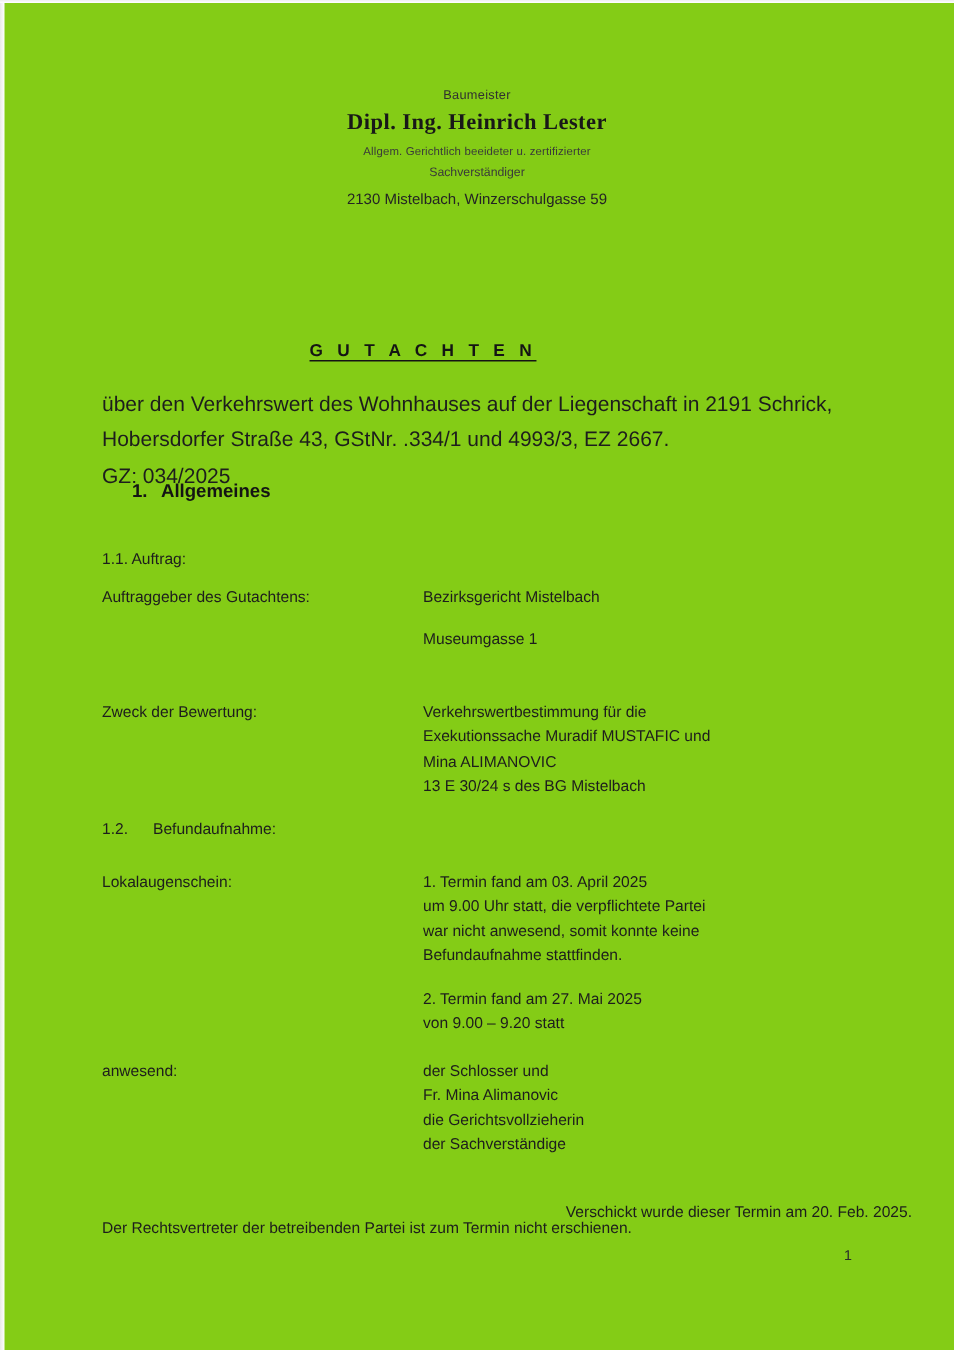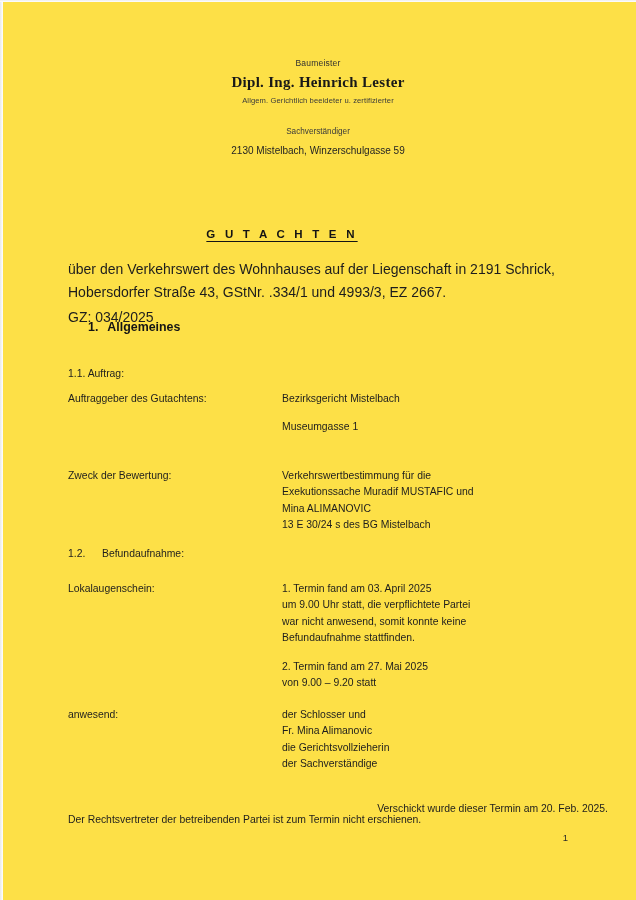--- a/index.html
+++ b/index.html
@@ -4,21 +4,21 @@
 <style>
   html, body {
     margin: 0;
     padding: 0;
     background: #ffffff;
   }
   .page {
     position: relative;
     width: 636px;
     height: 900px;
-    background: #fde047;
+    background: #84cc16;
     font-family: "Liberation Sans", sans-serif;
     color: #1a1a1a;
     overflow: hidden;
   }
   
   .scan-edge-left {
     position: absolute;
     left: 0; top: 0; bottom: 0;
     width: 3px;
     background: linear-gradient(to right, #e9e9e9, #ffffff);
@@ -60,21 +60,21 @@
   }
   .lh-sub1 {
     font-size: 7.6px;
     letter-spacing: 0.1px;
     color: #3a3a3a;
     margin-top: 3px;
   }
   .lh-sub2 {
     font-size: 8.2px;
     color: #3a3a3a;
-    margin-top: 20px;
+    margin-top: 3px;
   }
   .lh-addr {
     font-size: 10px;
     color: #242424;
     margin-top: 7px;
   }
 
   
   .doc-title {
     position: absolute;

